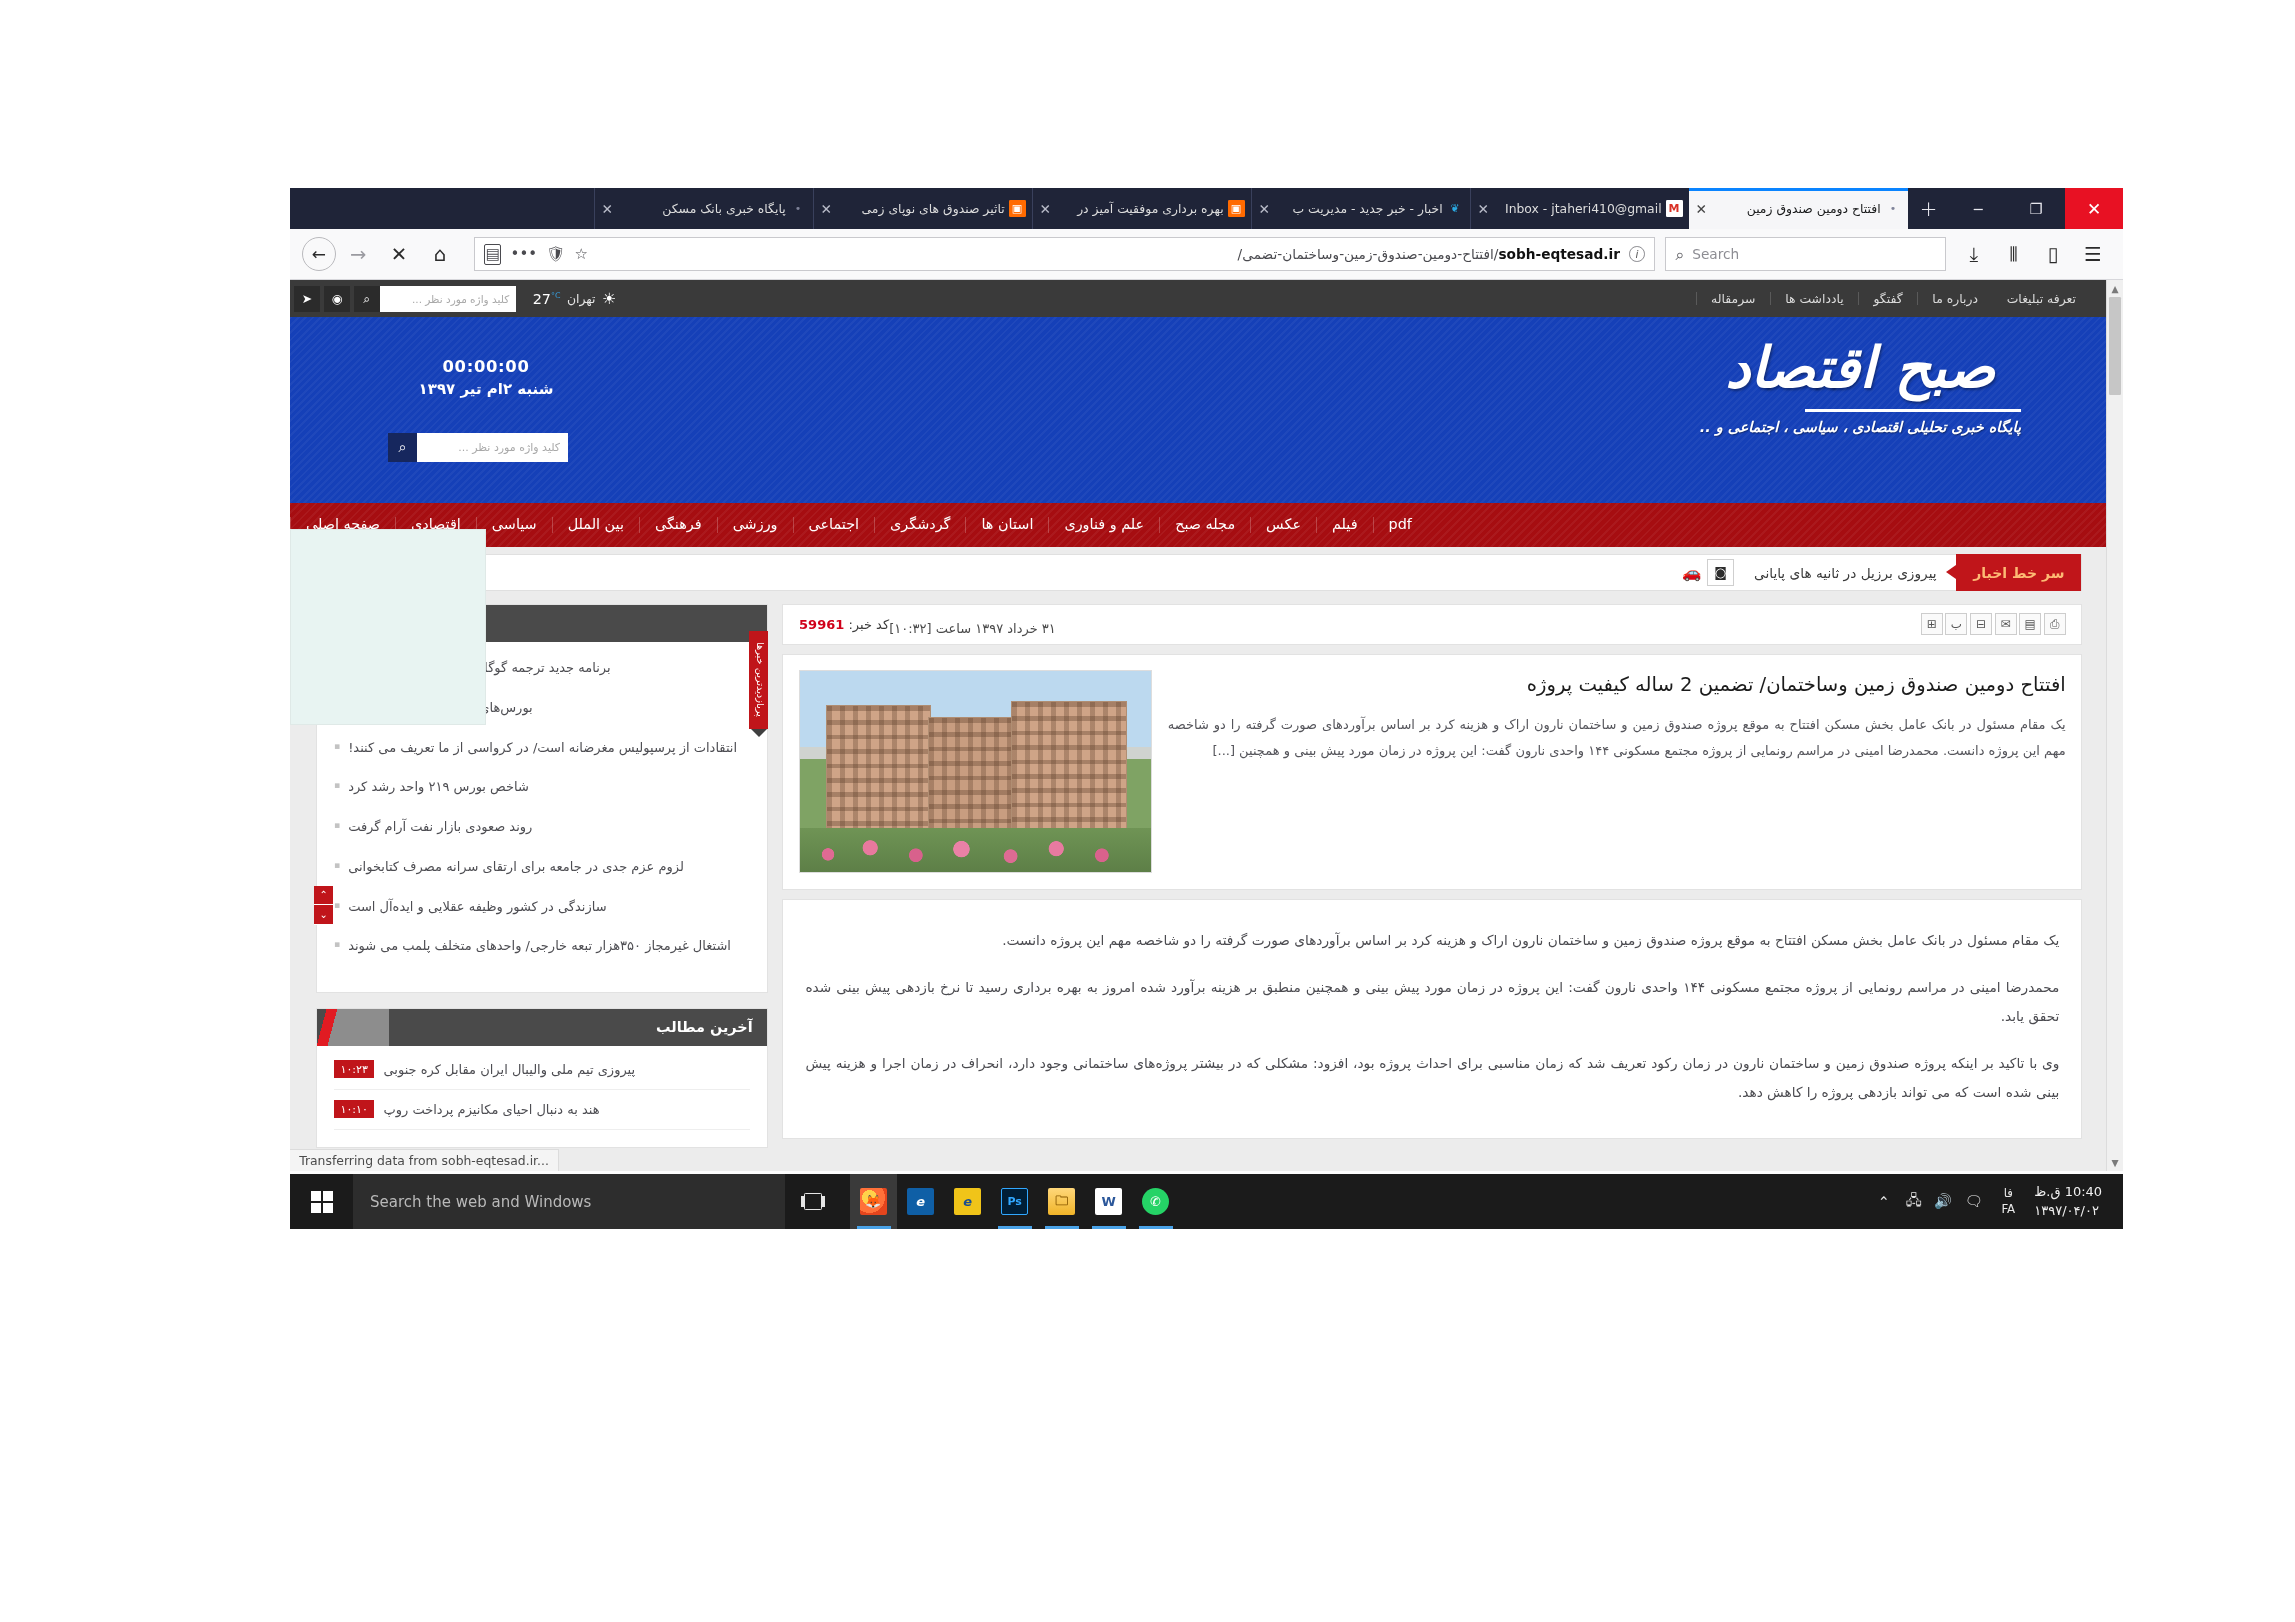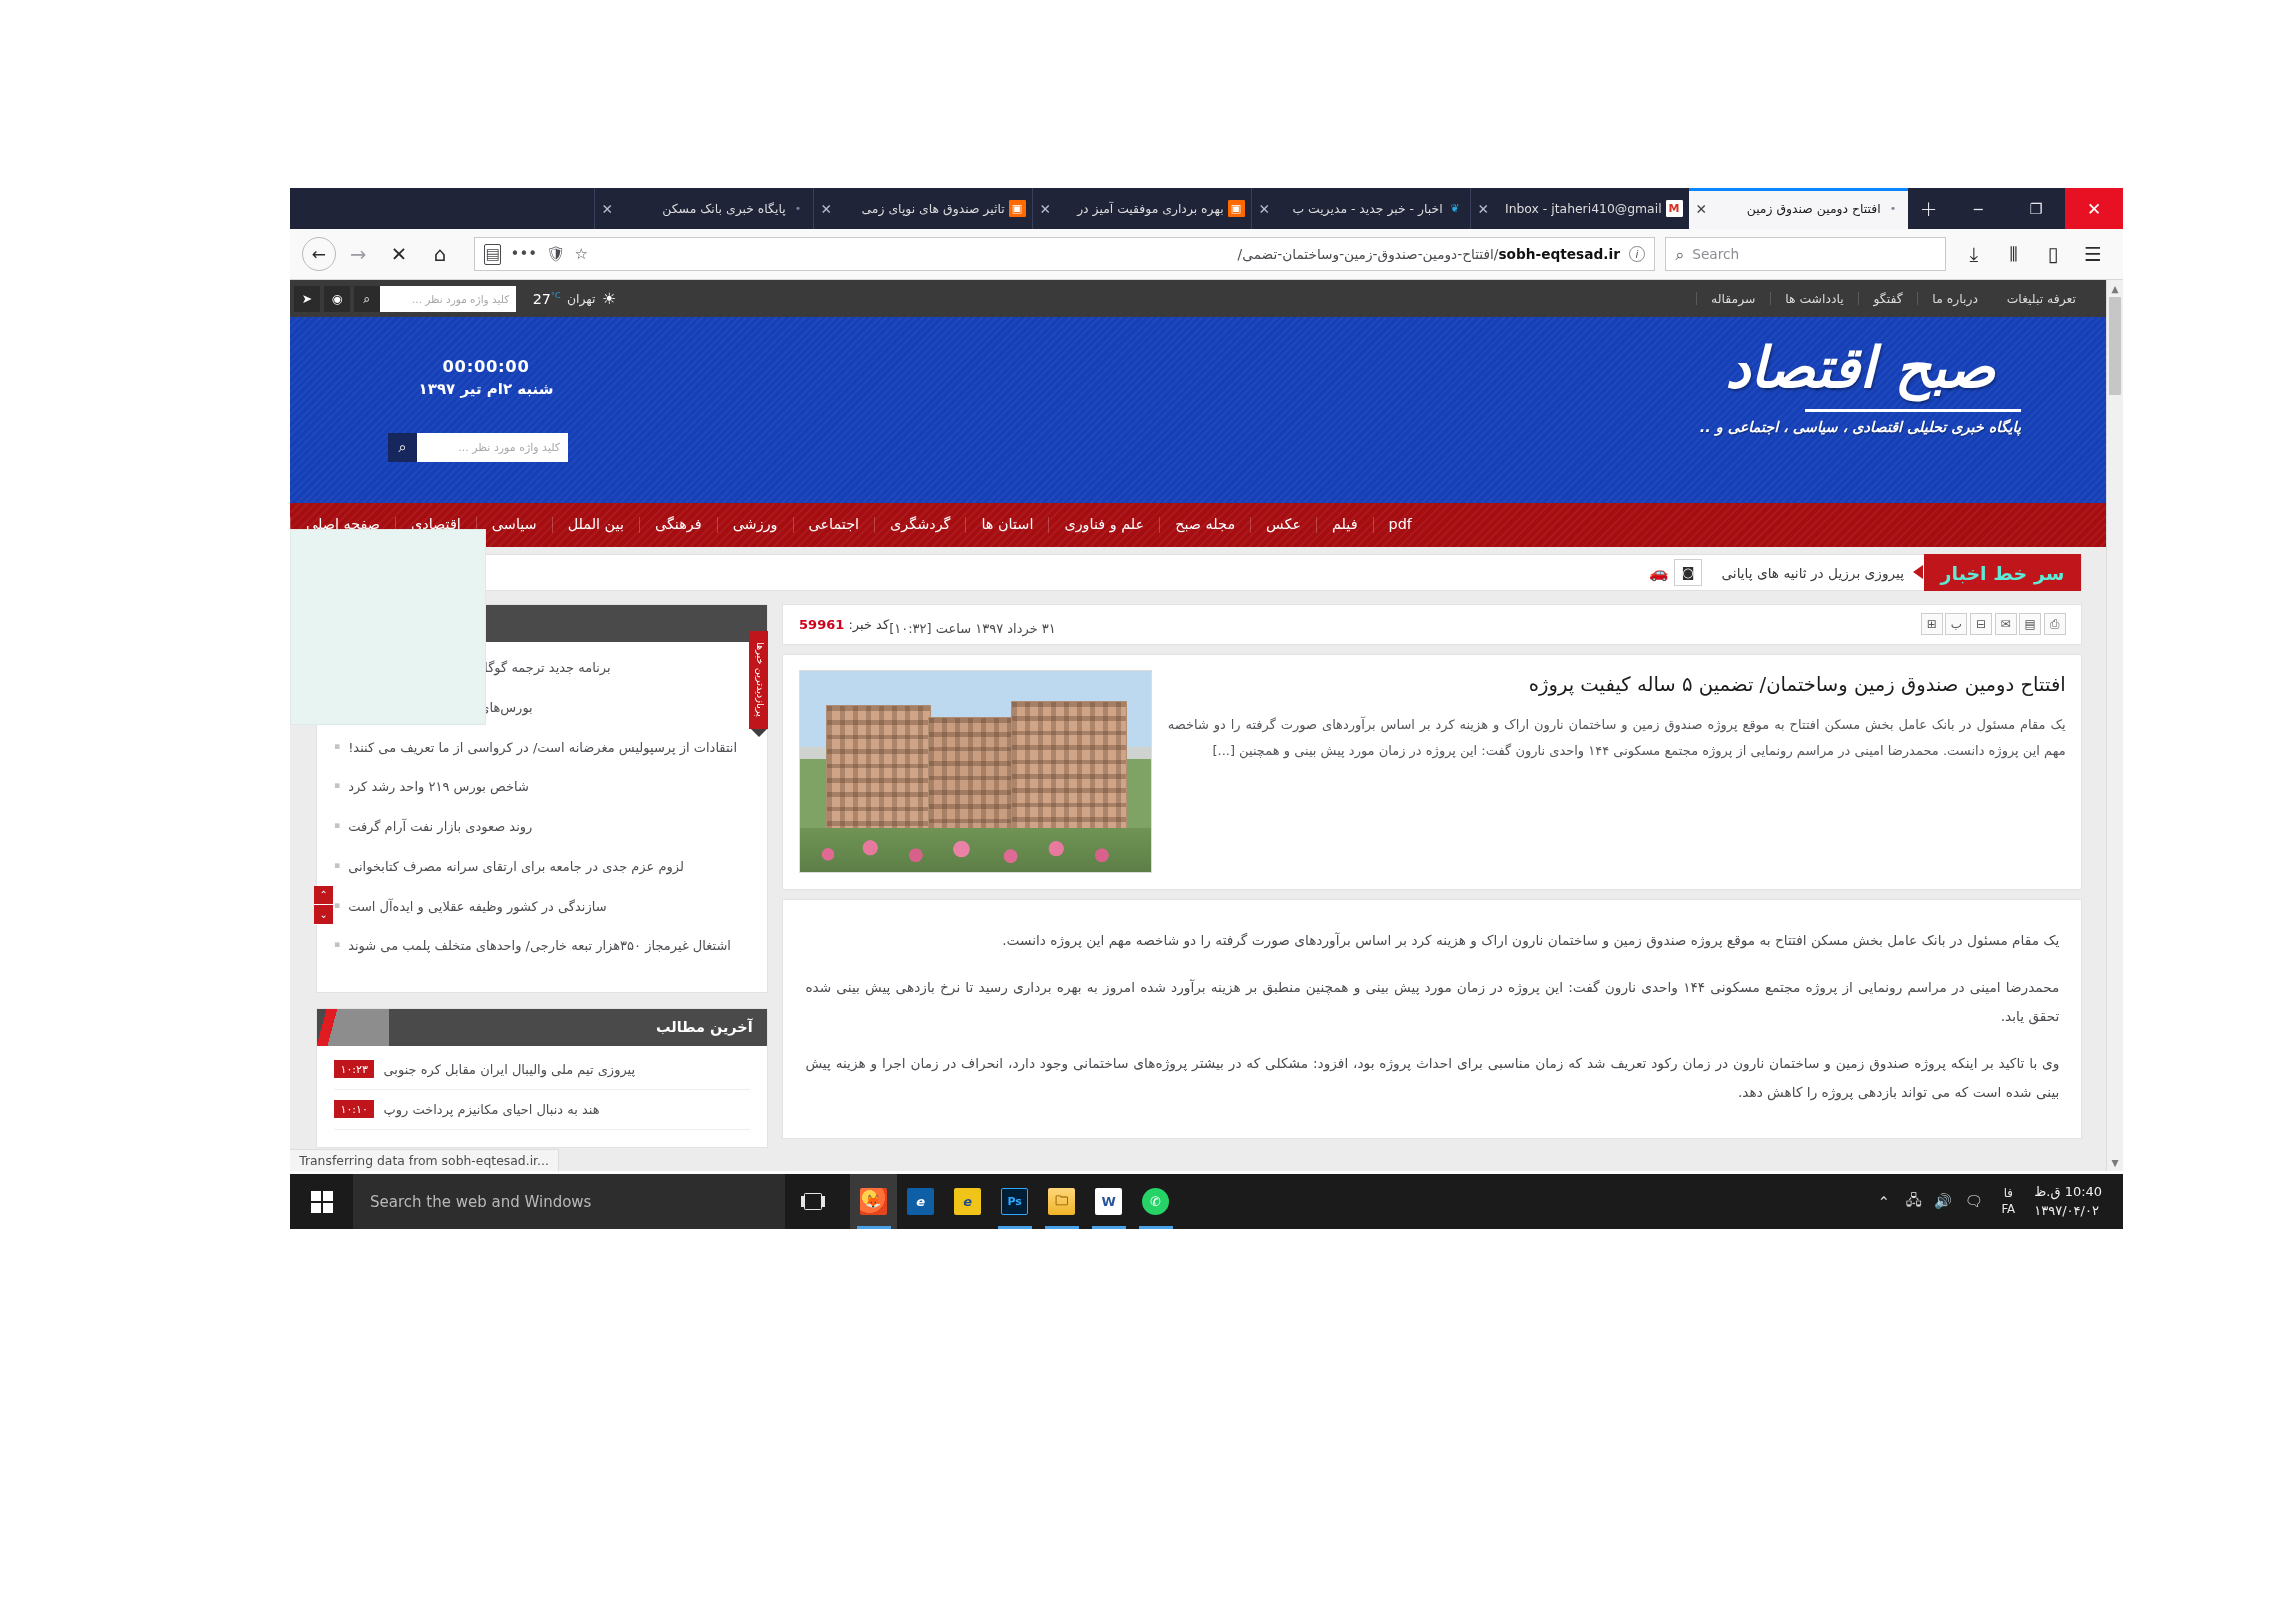--- a/index.html
+++ b/index.html
@@ -210,21 +210,21 @@
   
   .tickerwrap {
     height: 46px; background: #ececec; display: flex; flex-direction: row-reverse;
     align-items: center; padding: 5.2px 23.6px 0 26px;
   }
   .ticker {
     flex: 1 1 auto; height: 37px; background: #fff; border: 0.7px solid #e0e0e0;
     display: flex; flex-direction: row-reverse; align-items: center; position: relative;
   }
   .ticker-label {
-    background: #c0151a; color: #5eead4; font-size: 19px; font-weight: 700;
+    background: #c0151a; color: #fdba74; font-size: 14px; font-weight: 700;
     height: 37px; display: flex; align-items: center; padding: 0 17px; position: relative;
   }
   .ticker-label::after {
     content: ""; position: absolute; left: -10.5px; top: 10.5px;
     border-top: 7.9px solid transparent; border-bottom: 7.9px solid transparent;
     border-right: 10.5px solid #c0151a;
   }
   .ticker-text { font-size: 13.7px; color: #3a3a3a; padding: 0 19.6px; direction: rtl; }
   .ticker-icons { display: flex; align-items: center; gap: 1.3px; margin-left: auto; padding-left: 7.9px; }
   .tick-ic {
@@ -562,21 +562,21 @@
                 <span>⊟</span>
                 <span>ب</span>
                 <span>⊞</span>
               </div>
               <div class="art-date">۳۱ خرداد ۱۳۹۷ ساعت [۱۰:۳۲]</div>
               <div class="art-code"><span>کد خبر:</span> <b>59961</b></div>
             </div>
 
             <div class="art-card">
               <div class="art-head">
-                <h1 class="art-title">افتتاح دومین صندوق زمین وساختمان/ تضمین ۵ ساله کیفیت پروژه</h1>
+                <h1 class="art-title">افتتاح دومین صندوق زمین وساختمان/ تضمین 2 ساله کیفیت پروژه</h1>
                 <p class="art-lead">یک مقام مسئول در بانک عامل بخش مسکن افتتاح به موقع پروژه صندوق زمین و ساختمان نارون اراک و هزینه کرد بر اساس برآوردهای صورت گرفته را دو شاخصه مهم این پروژه دانست.  محمدرضا امینی در مراسم رونمایی از پروژه مجتمع مسکونی ۱۴۴ واحدی نارون گفت: این پروژه در زمان مورد پیش بینی و همچنین [...]</p>
               </div>
               <div class="art-photo">
                 <div class="bldg b1"></div>
                 <div class="bldg b2"></div>
                 <div class="bldg b3"></div>
                 <div class="flowers"></div>
               </div>
             </div>
 

